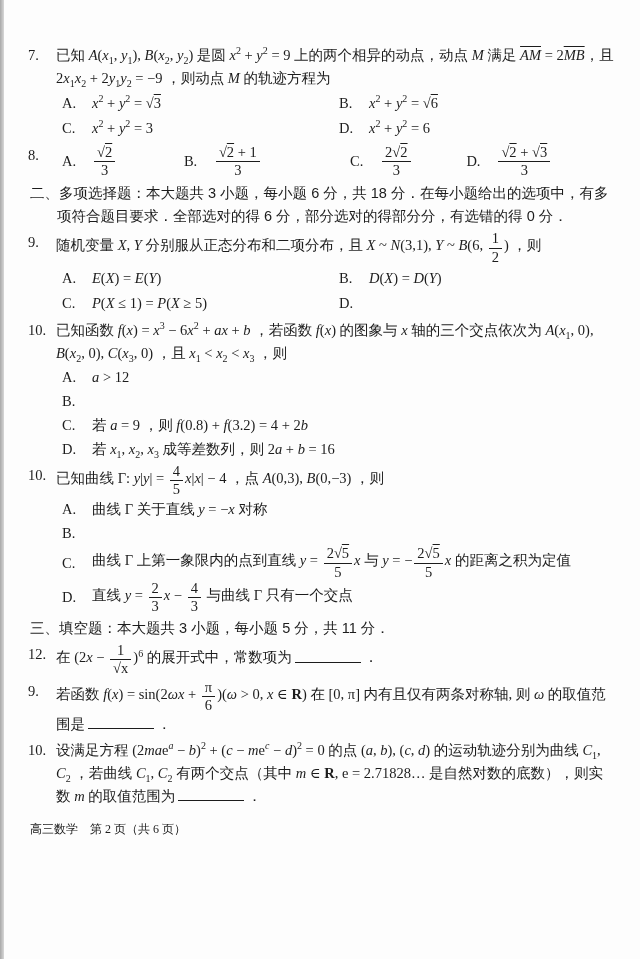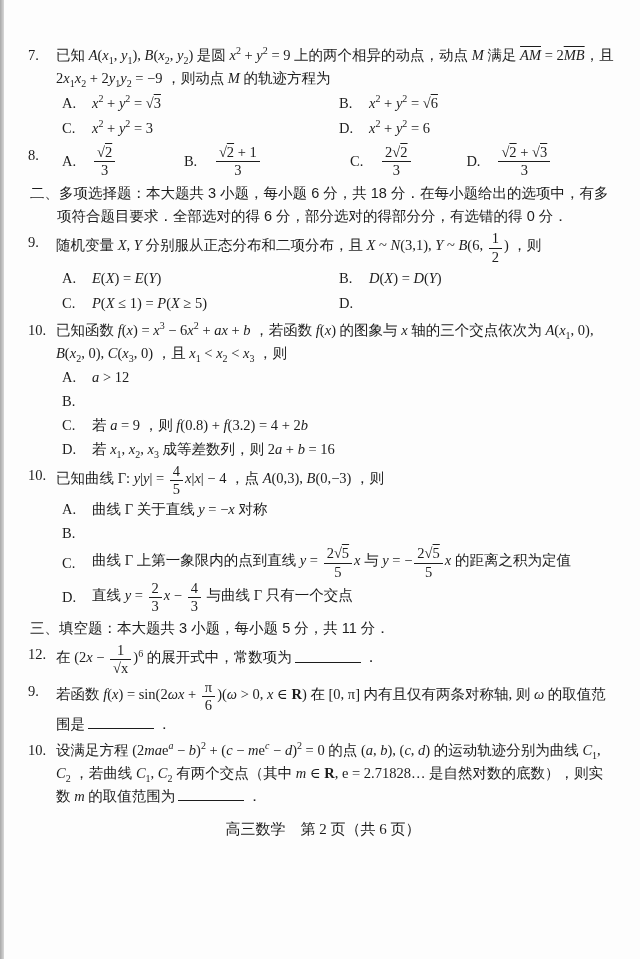--- a/index.html
+++ b/index.html
@@ -29,21 +29,21 @@
   i{font-style:italic;}
   sub,sup{font-size:10px;line-height:0;}
   .frac{display:inline-block;vertical-align:-0.75em;text-align:center;
     line-height:1.05;margin:0 2px;}
   .frac .num{display:block;padding:0 3px 1px 3px;border-bottom:1px solid #1c1c1c;}
   .frac .den{display:block;padding:1px 3px 0 3px;}
   .ol{text-decoration:overline;}
   .vec{text-decoration:overline;}
   .blank{display:inline-block;width:66px;height:1em;
     border-bottom:1px solid #1c1c1c;vertical-align:baseline;margin:0 3px;}
-  .footer{text-align:center;margin-top:10px;font-size:15px;}
+  .footer{text-align:left;margin-top:10px;font-size:12px;}
 </style>
 </head>
 <body>
 
 <div class="scan-edge"></div>
 
 <div class="sheet">
 
   <div class="q">
     <span class="qnum">7.</span>

